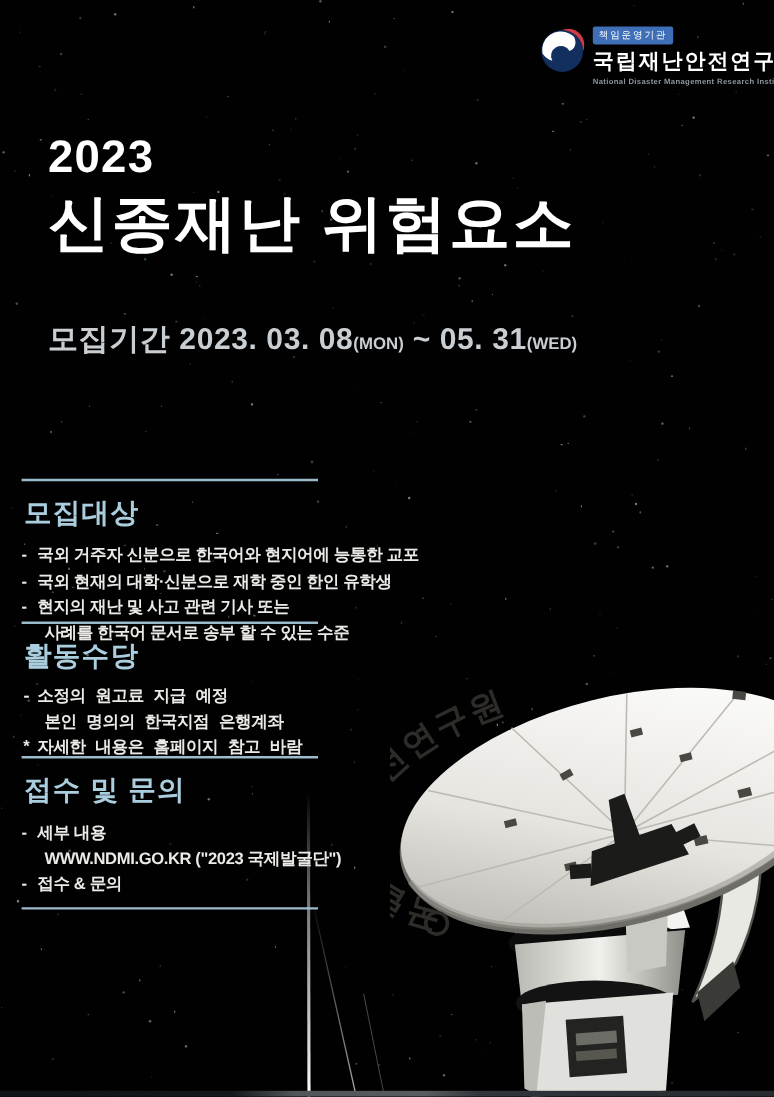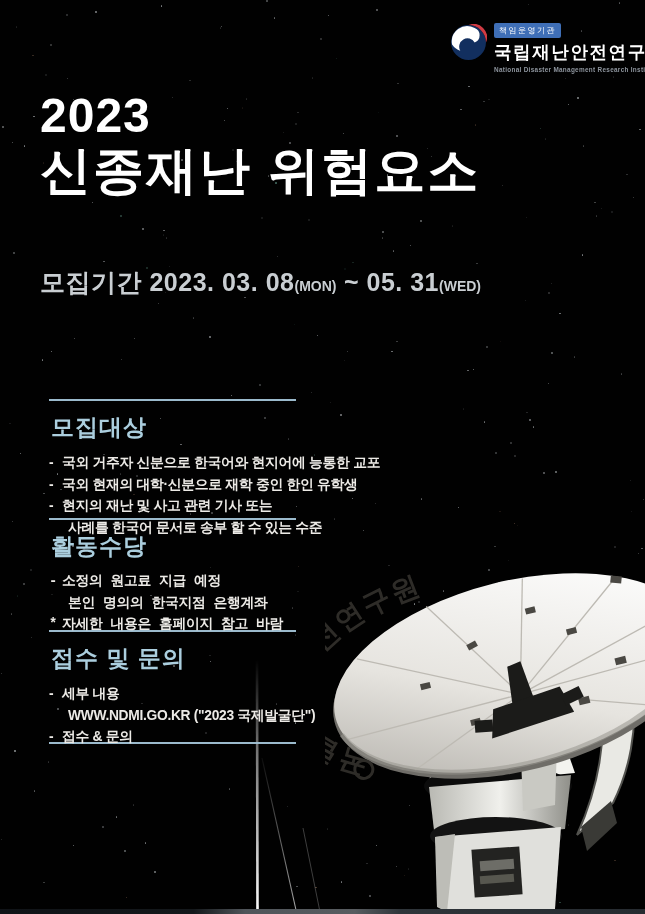--- a/index.html
+++ b/index.html
@@ -16,32 +16,32 @@
   
   .logo { position:absolute; top:19px; left:450px; z-index:6; display:flex; align-items:flex-start; gap:7px; }
   .logo .emblem { flex:none; margin-top:5px; }
   .badge { display:inline-block; background:#3f6fb7; color:#fff; font-size:8px; font-weight:400;
            padding:2px 5px 1.5px; border-radius:2px; letter-spacing:1.5px; }
   .org-ko { color:#ffffff; font-size:17.5px; font-weight:700; letter-spacing:1.6px; margin-top:2px; white-space:nowrap; }
   .org-en { color:#8e959e; font-size:6.4px; font-weight:700; letter-spacing:0.3px; margin-top:2px; white-space:nowrap; }
 
   
   .title-block { position:absolute; left:40px; top:90px; z-index:6; color:#ffffff; }
-  .title-year  { font-size:48px; font-weight:800; line-height:52px; letter-spacing:1px; }
+  .title-year  { font-size:38px; font-weight:800; line-height:52px; letter-spacing:1px;margin-top:15px; }
   .title-line  { font-size:51px; font-weight:800; line-height:58px; letter-spacing:2px; white-space:nowrap; }
 
   .period { position:absolute; left:40px; top:266px; z-index:6; color:#c9ced2;
             font-size:25px; font-weight:800; letter-spacing:0.5px; white-space:nowrap; }
   .period .day { font-size:14px; letter-spacing:0; }
 
   .subtitle { position:absolute; left:40px; top:311px; z-index:6; color:#b6d3e0;
               font-size:18.5px; font-weight:700; letter-spacing:-0.2px; white-space:nowrap; }
 
   
-  .sections { position:absolute; left:49px; top:399px; width:247px; z-index:6; }
+  .sections { position:absolute; left:18px; top:399px; width:247px; z-index:6; }
   .section { border-top:2px solid rgba(163,196,215,0.95); box-sizing:border-box; padding-top:11px; }
   .section h2 { margin:0 0 9px 2px; color:#abcede; font-size:23px; font-weight:800; letter-spacing:1px; }
   .line { display:flex; color:#eceae6; font-size:13.8px; font-weight:700;
           line-height:21.5px; letter-spacing:-0.3px; white-space:nowrap; }
   .line .marker { width:13px; flex:none; }
   .line.cont .text { padding-left:6px; }
   .end-divider { border-top:2px solid rgba(163,196,215,0.95); }
 
   
   #dish { position:absolute; left:325px; top:555px; z-index:4; }
@@ -463,21 +463,21 @@
         </div>
         <div class="line cont">
           <span class="marker"></span>
           <span class="text">본인 명의의 한국지점 은행계좌</span>
         </div>
         <div class="line">
           <span class="marker">*</span>
           <span class="text">자세한 내용은 홈페이지 참고 바람</span>
         </div>
       </div>
-      <div class="section" style="height: 112px;">
+      <div class="section" style="height: 126px;">
         <h2>접수 및 문의</h2>
         <div class="line">
           <span class="marker">-</span>
           <span class="text">세부 내용</span>
         </div>
         <div class="line cont">
           <span class="marker"></span>
           <span class="text">WWW.NDMI.GO.KR ("2023 국제발굴단")</span>
         </div>
         <div class="line">

